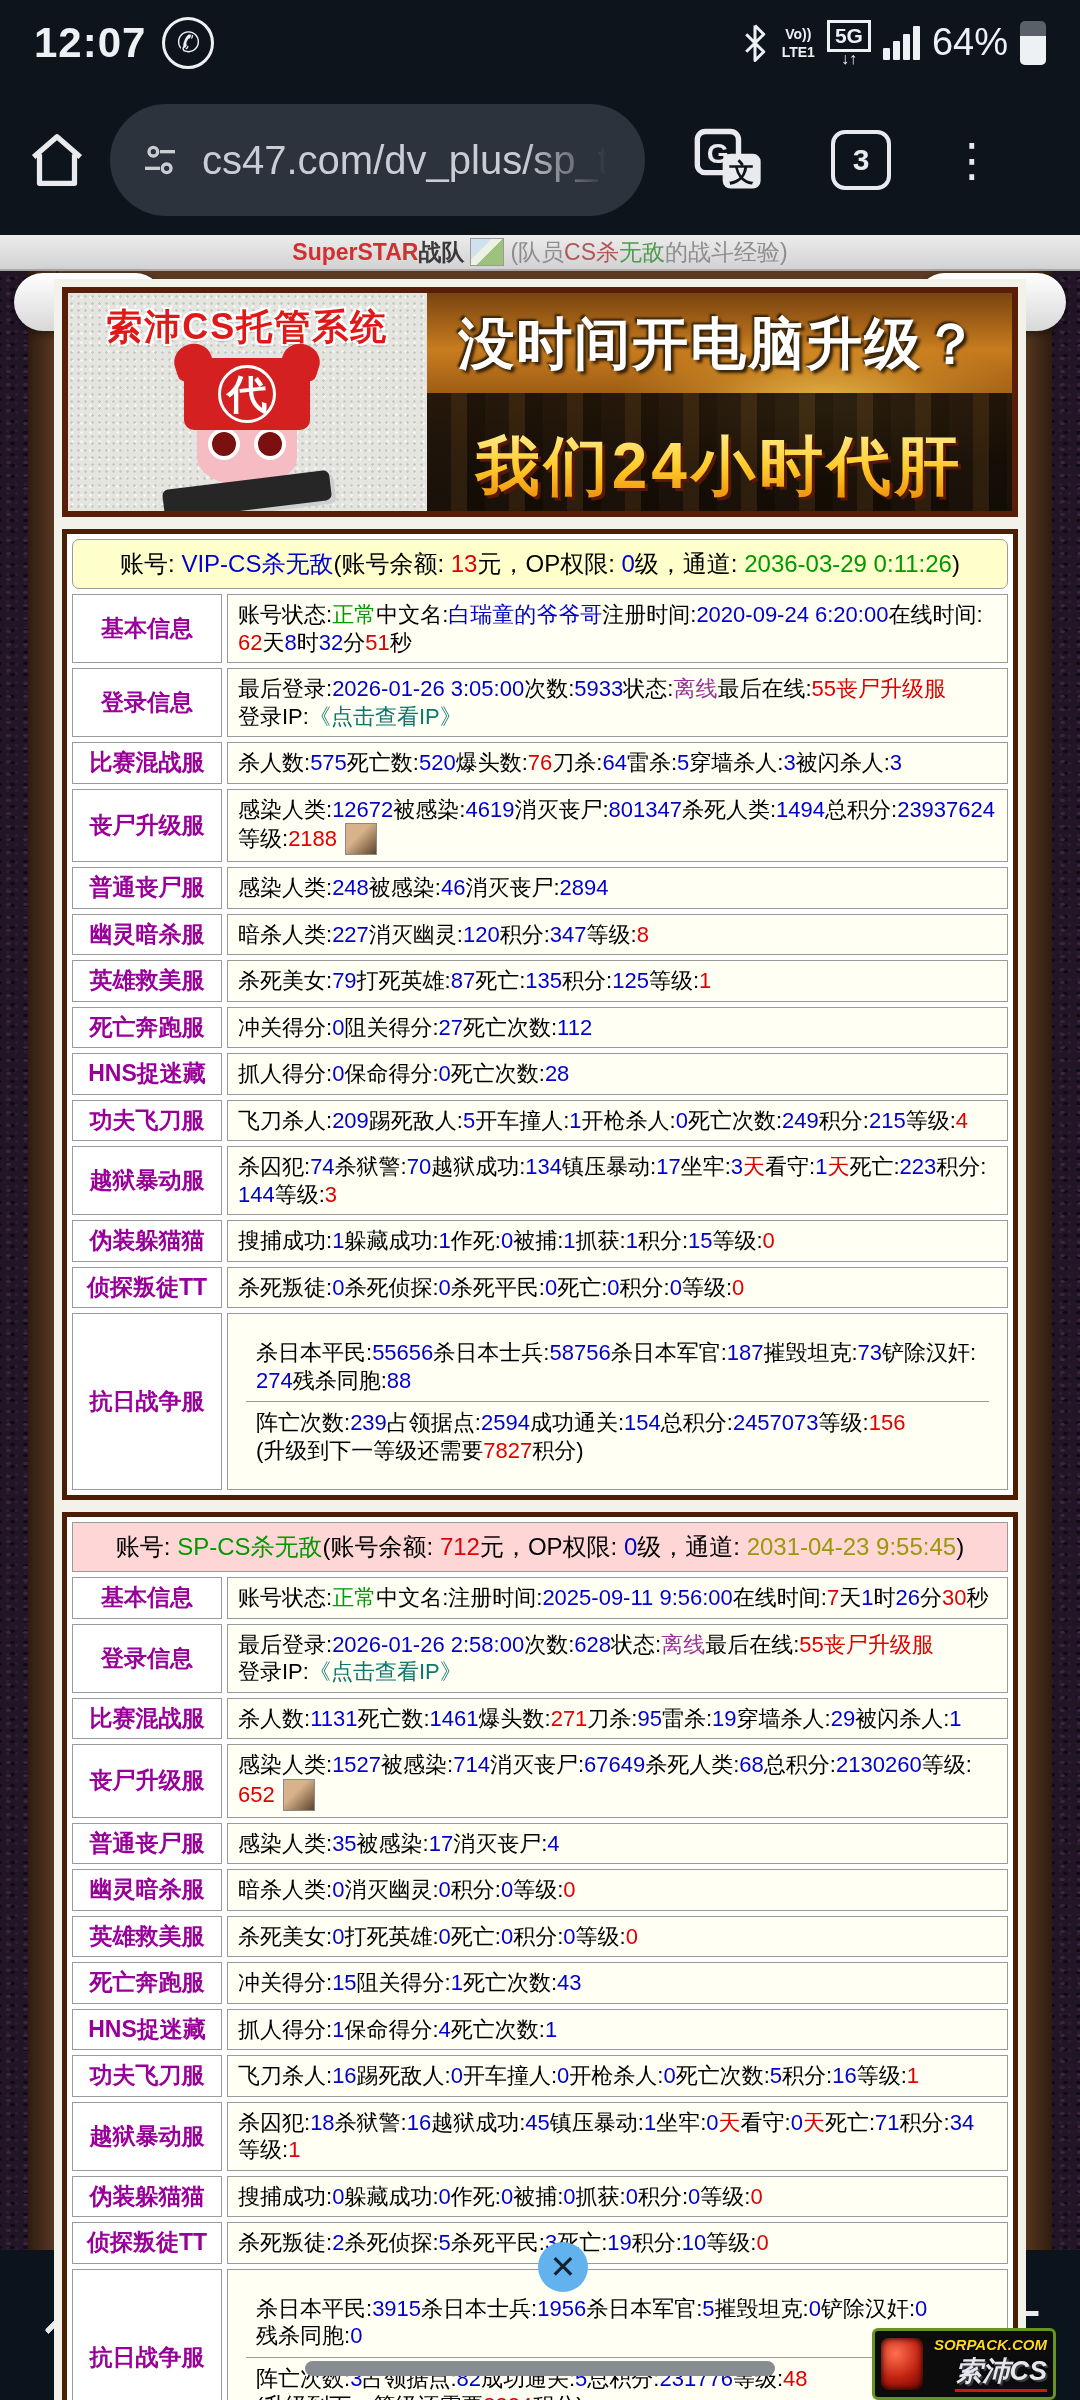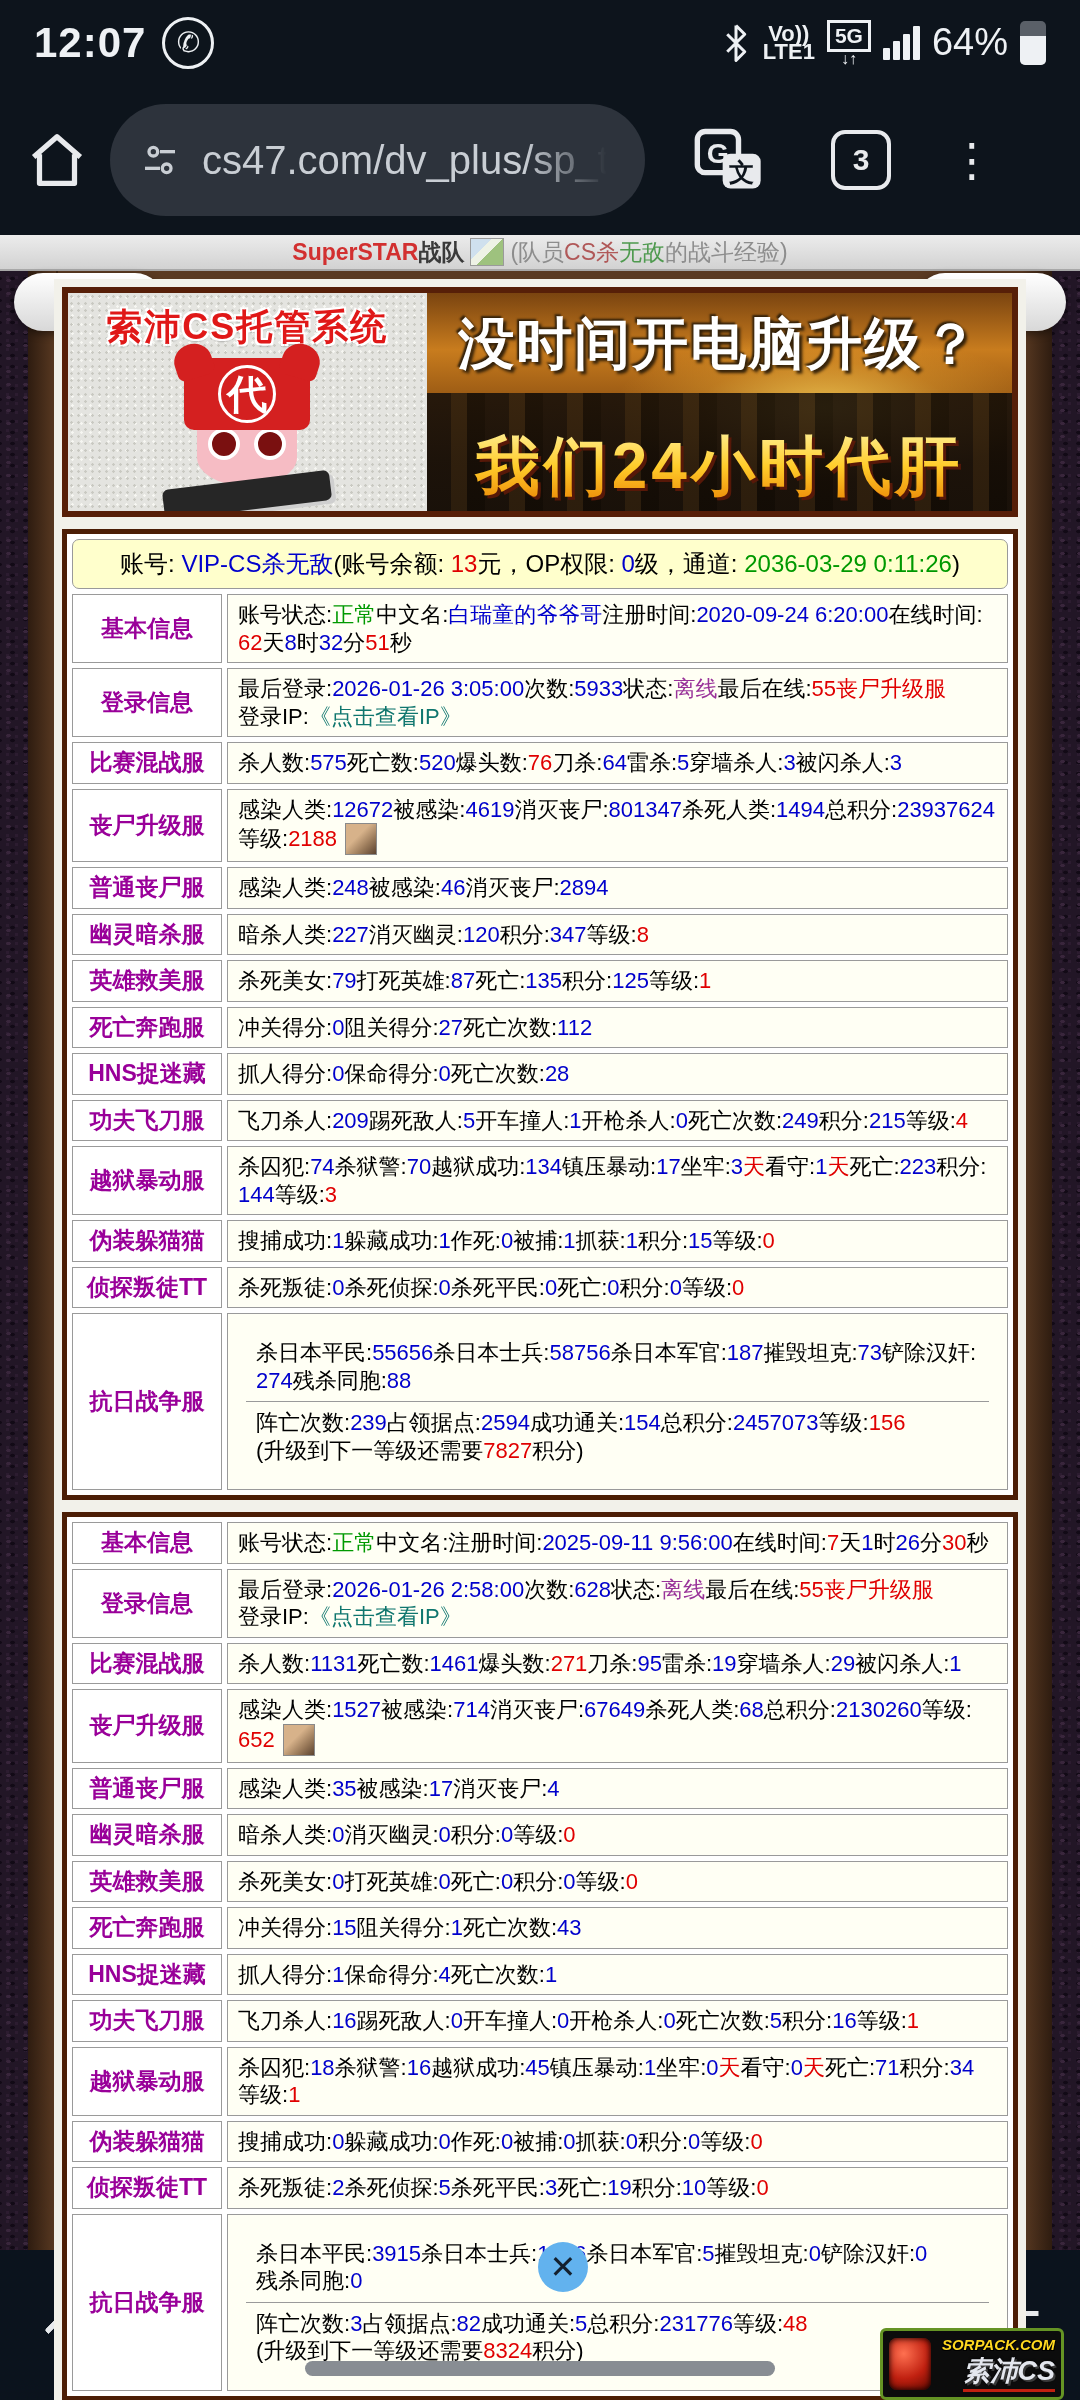--- a/index.html
+++ b/index.html
@@ -8,21 +8,21 @@
   .screen{position:absolute;inset:0;}
 
   
   .status-bar{height:85px;background:#0d141c;display:flex;align-items:center;
               padding:0 34px;color:#eef1f4;}
   .sb-time{font-size:42px;font-weight:600;letter-spacing:1px;}
   .sb-wa{width:46px;height:46px;border:3px solid #eef1f4;border-radius:50%;
          margin-left:16px;display:flex;align-items:center;justify-content:center;
          font-size:28px;}
   .sb-right{margin-left:auto;display:flex;align-items:center;gap:12px;}
-  .sb-volte{font-size:22px;line-height:18px;text-align:center;font-weight:bold;}
+  .sb-volte{font-size:14px;line-height:18px;text-align:center;font-weight:bold;}
   .sb-5g{display:flex;flex-direction:column;align-items:center;}
   .sb-5g .box{border:3px solid #eef1f4;border-radius:0;font-size:21px;
               font-weight:bold;padding:1px 5px;}
   .sb-5g .arr{font-size:16px;line-height:14px;}
   .sb-signal{display:flex;align-items:flex-end;gap:3px;height:34px;}
   .sb-signal i{width:7px;background:#eef1f4;border-radius:1px;display:block;}
   .sb-batt-txt{font-size:38px;}
   .sb-batt{width:26px;height:44px;border-radius:5px;background:#5a6068;position:relative;overflow:hidden;}
   .sb-batt::after{content:"";position:absolute;left:0;right:0;bottom:0;height:64%;background:#eef1f4;}
 
@@ -141,21 +141,21 @@
            background:radial-gradient(circle at 45% 38%,#ecd2a8 0 35%,#d2a97e 65%,#9a7454);}
   .tabball.active::after{content:"";position:absolute;inset:-13px;border:7px solid #62b2ee;border-radius:50%;}
   .close-badge{position:absolute;top:-20px;right:-20px;width:50px;height:50px;border-radius:50%;
            background:#62b2ee;color:#14202e;font-size:32px;font-weight:bold;z-index:3;
            display:flex;align-items:center;justify-content:center;}
   .plus-btn{position:absolute;right:38px;top:28px;color:#e8eaed;font-size:70px;font-weight:200;line-height:1;}
   .gesture-pill{position:absolute;left:50%;bottom:24px;transform:translateX(-50%);
            width:470px;height:15px;border-radius:8px;background:#888d93;z-index:5;}
 
   
-  .watermark{position:absolute;right:16px;bottom:0;width:184px;height:72px;z-index:6;
+  .watermark{position:absolute;right:24px;bottom:0;width:184px;height:72px;z-index:6;
              background:#0c0c0c;border:3px solid #659424;border-radius:6px;box-sizing:border-box;
              display:flex;align-items:center;padding:3px 6px;gap:6px;}
   .wm-emblem{width:42px;height:52px;border-radius:8px;flex:0 0 auto;
              background:radial-gradient(circle at 35% 30%,#ff7050,#c02010 55%,#600800);
              box-shadow:inset 0 0 6px #000;}
   .wm-texts{display:flex;flex-direction:column;align-items:flex-end;flex:1;}
   .wm-line1{font-size:15px;font-weight:bold;font-style:italic;color:#ffd820;
             text-shadow:1px 1px 0 #000,-1px 1px 0 #000;}
   .wm-line2{font-size:27px;font-weight:bold;font-style:italic;color:#e4e7ee;
             text-shadow:2px 2px 0 #3a3a3a,0 0 3px #000;border-bottom:3px solid #c02010;}
@@ -507,20 +507,21 @@
                   <span class="c-k"> 等级: </span>
                   <span class="c-r">156</span>
                   <span class="c-k"> (升级到下一等级还需要</span>
                   <span class="c-r">7827</span>
                   <span class="c-k">积分)</span>
                 </div>
               </div>
             </div>
           </div>
         <div class="acct-table">
+            <div class="tbl-header hdr-pink"><span class="c-k">账号: </span><span class="c-g">SP-CS杀无敌</span><span class="c-k">(账号余额: </span><span class="c-r">712</span><span class="c-k">元，OP权限: </span><span class="c-b">0</span><span class="c-k">级，通道: </span><span class="c-o">2031-04-23 9:55:45</span><span class="c-k">)</span></div>
             <div class="trow">
               <div class="tlabel">基本信息</div>
               <div class="tdata">
                 <span class="c-k">账号状态: </span>
                 <span class="c-g">正常</span>
                 <span class="c-k"> 中文名: </span>
                 <span class="c-k"> 注册时间: </span>
                 <span class="c-b">2025-09-11 9:56:00</span>
                 <span class="c-k"> 在线时间: </span>
                 <span class="c-r">7</span>

